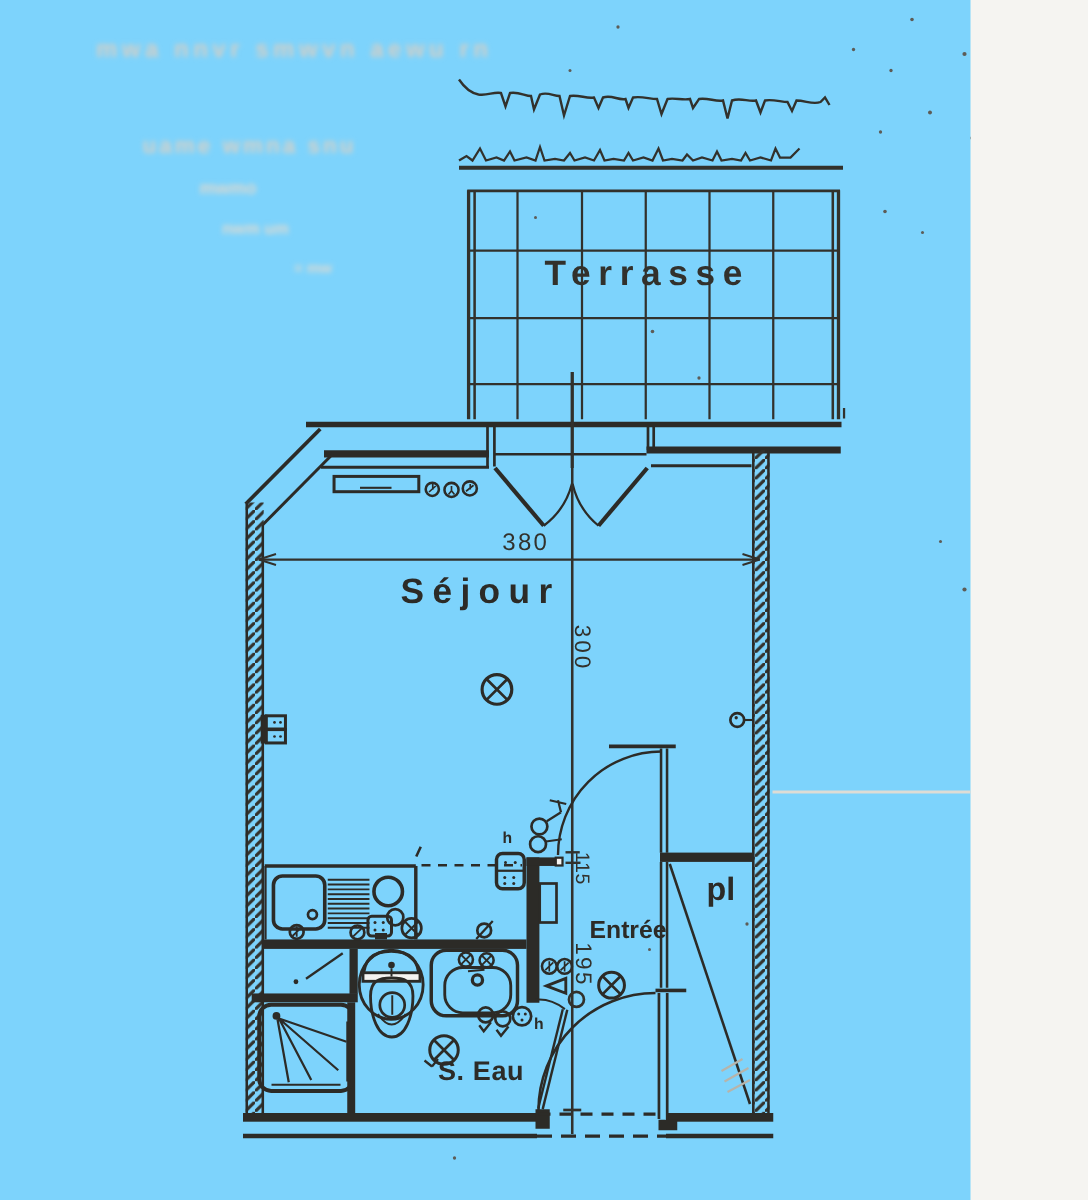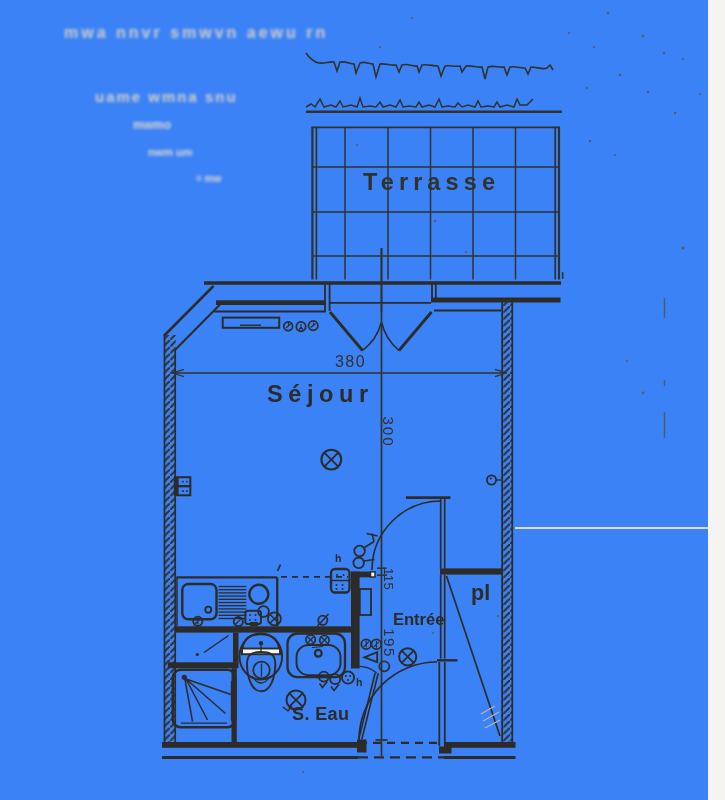--- a/index.html
+++ b/index.html
@@ -1,16 +1,16 @@
 <!DOCTYPE html>
 <html><head>
 <meta charset="utf-8">
 <style>
   html,body{margin:0;padding:0;background:#f5f4f1;}
-  #page{position:relative;width:708px;height:800px;background:#3b82f6;overflow:hidden;
+  #page{position:relative;width:647px;height:800px;background:#7dd3fc;overflow:hidden;
         font-family:"Liberation Sans", sans-serif;}
   svg{position:absolute;left:0;top:0;}
 </style>
 </head>
 <body>
 <div id="page">
 <svg width="725" height="800" viewBox="0 0 725 800">
 <defs>
   <pattern id="hatch" width="6.8" height="6.8" patternUnits="userSpaceOnUse">
     <path d="M-1,7.8 L7.8,-1" stroke="#33322d" stroke-width="2.1" fill="none"></path>

